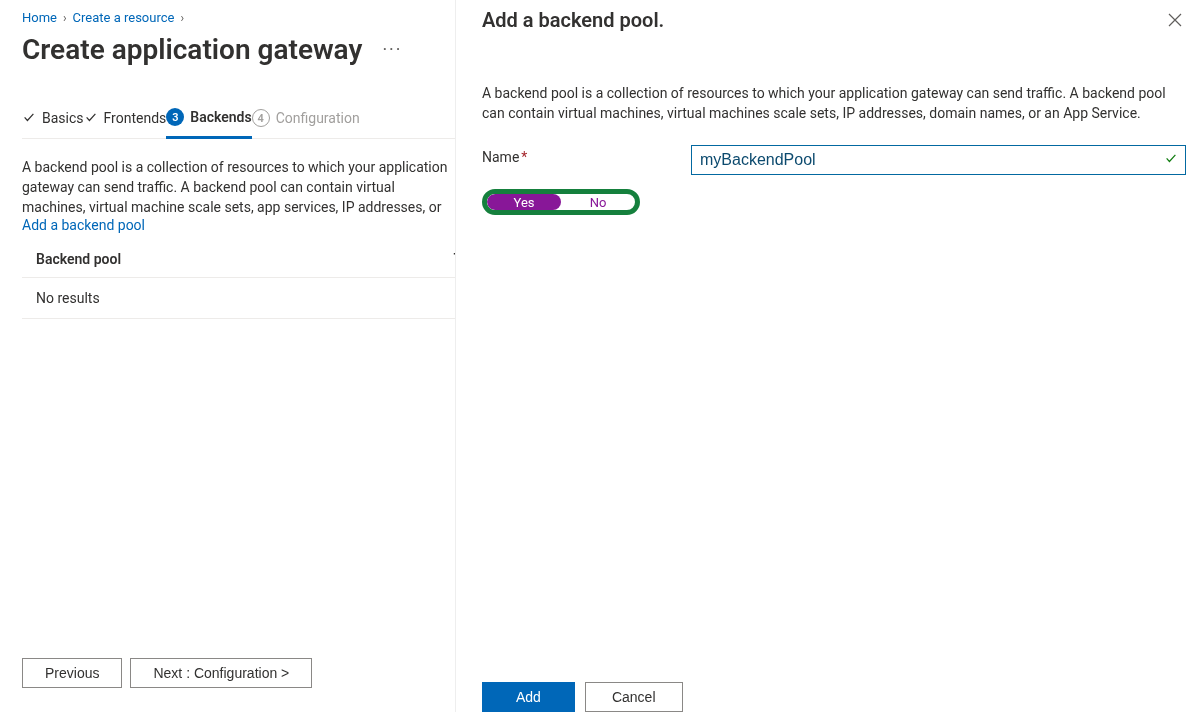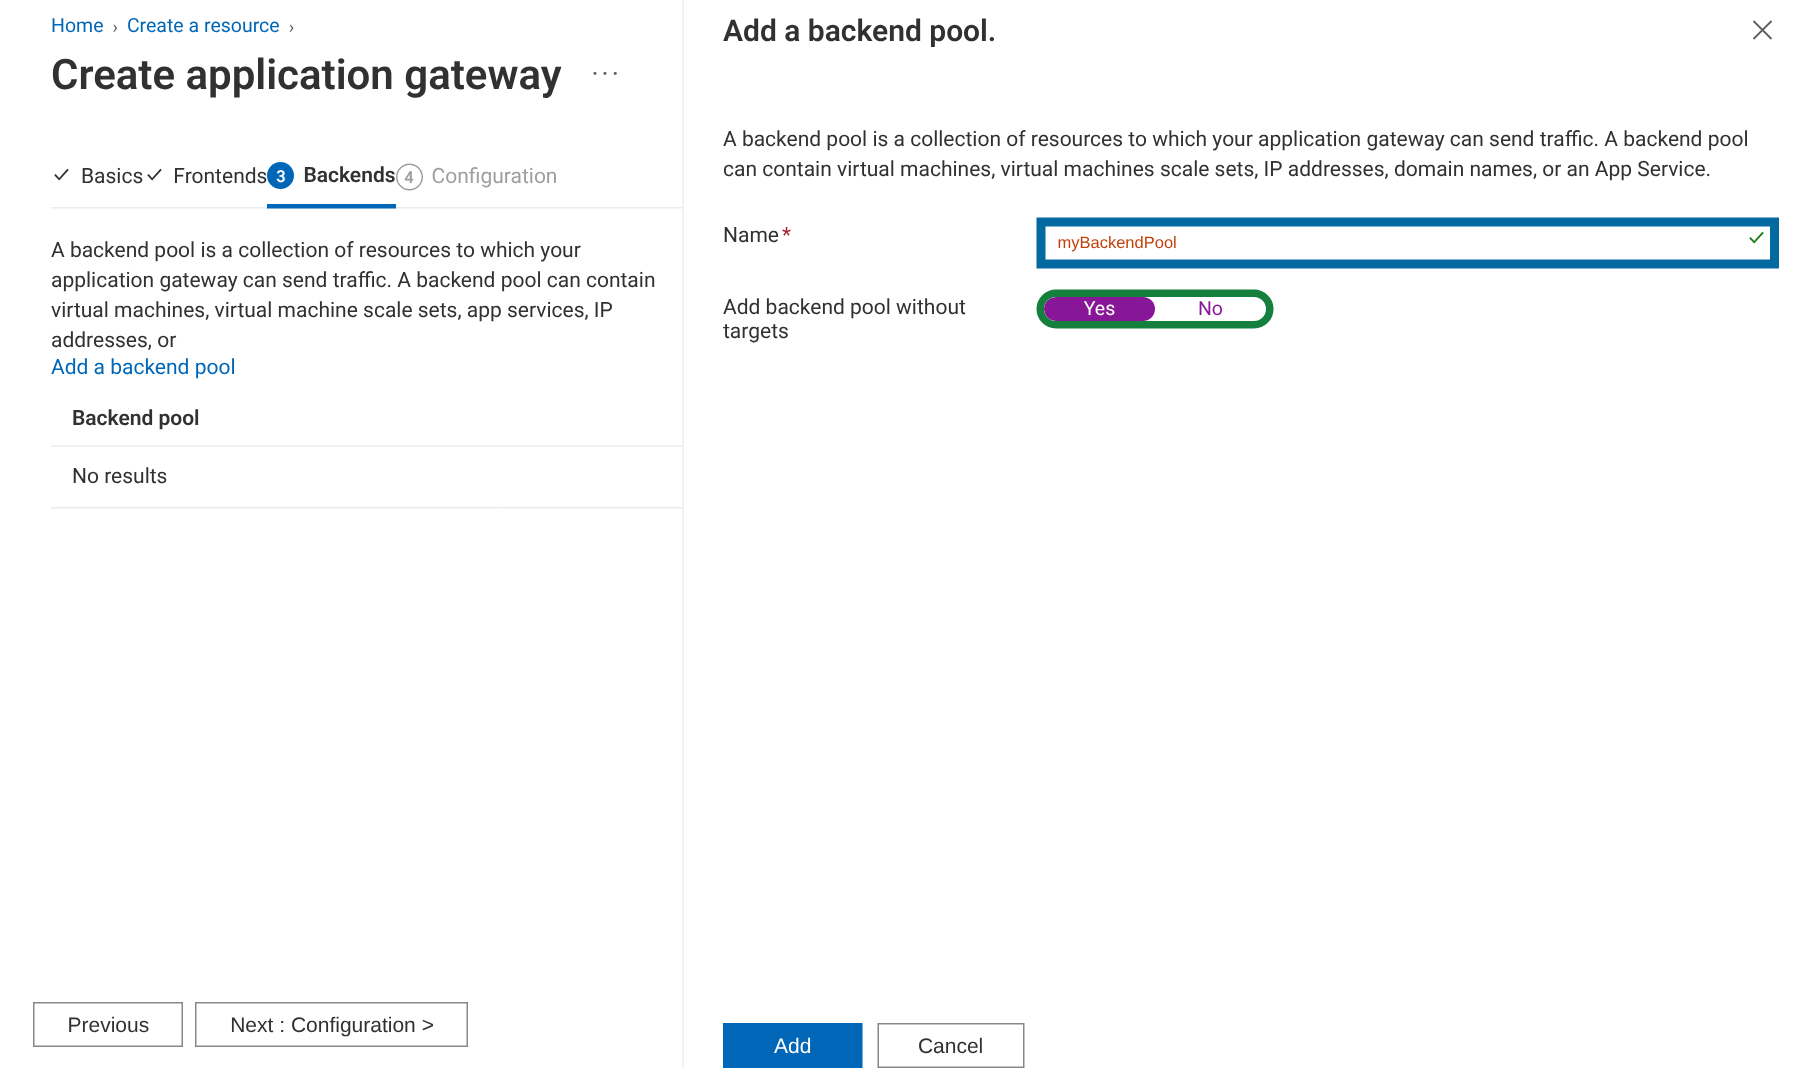--- a/index.html
+++ b/index.html
@@ -5,21 +5,21 @@
     * { box-sizing: border-box; margin: 0; padding: 0; }
     body {
       font-family: "Segoe UI", -apple-system, BlinkMacSystemFont, Roboto, sans-serif;
       font-size: 14px;
       color: #323130;
       background: #fff;
       overflow: hidden;
     }
     .layout { display: flex; width: 1200px; height: 712px; }
     
-    .main { flex: 1; padding: 10px 0 0 34px; position: relative; display: flex; flex-direction: column; overflow: hidden;}
+    .main { flex: 1; padding: 10px 0 0 22px; position: relative; display: flex; flex-direction: column; overflow: hidden;}
     .breadcrumb { font-size: 13px; display: flex; align-items: center; gap: 6px; color:#605e5c;}
     .breadcrumb a { color: #0067b8; text-decoration: none; }
     .breadcrumb .chev { color:#605e5c; font-size:12px;}
     .page-title-row { display:flex; align-items:center; margin-top:8px; }
     .page-title { font-size: 28px; font-weight: 600; color:#323130;}
     .ellipsis-btn { margin-left: 20px; color:#605e5c; cursor:pointer; font-size:18px; letter-spacing:2px;}
     
     .stepper { display:flex; align-items:center; margin-top: 42px; border-bottom: none;}
     .step { display:flex; align-items:center; gap:6px; padding-bottom:10px; color:#323130; cursor:pointer;}
     .step.disabled { color:#a19f9d; cursor:default;}
@@ -33,38 +33,38 @@
     .step.disabled .step-circle { border:1px solid #a19f9d; color:#a19f9d;}
     .step.active { font-weight:600; border-bottom:3px solid #0067b8; margin-bottom:-1px;}
     .stepper-wrap{ border-bottom:1px solid #edebe9; margin-right:0;}
     .desc { margin-top:18px; color:#323130; line-height:20px; max-width: 640px;}
     .add-link { display:inline-block; color:#0067b8; text-decoration:none; cursor:pointer;}
     table.backend-table { width: 493px; margin-top:8px; border-collapse:collapse;}
     table.backend-table th { text-align:left; font-weight:600; padding:10px 12px 10px 12px; border-bottom:1px solid #edebe9;}
     table.backend-table th:first-child{padding-left:14px;}
     table.backend-table td { padding:12px 12px 12px 14px; border-bottom:1px solid #edebe9; color:#323130;}
     
-    .main-footer { position:absolute; bottom:14px; left:22px; display:flex; gap:8px;}
+    .main-footer { position:absolute; bottom:24px; left:22px; display:flex; gap:8px;}
     .btn-secondary {
       border:1px solid #8a8886; background:#fff; color:#323130;
       padding:6px 22px; font-size:14px; cursor:pointer;
     }
     
     .panel { width: 745px; border-left:1px solid #eee; padding: 8px 14px 0 26px; position:relative; display:flex; flex-direction:column;}
     .panel-header { display:flex; align-items:flex-start; justify-content:space-between;}
     .panel-title { font-size:20px; font-weight:600; color:#323130;}
     .close-btn { cursor:pointer; color:#605e5c; font-size:16px; padding:4px;}
     .panel-desc { margin-top: 48px; color:#323130; line-height:20px;}
     .form { margin-top:22px; display:grid; grid-template-columns: 205px 1fr; row-gap: 14px; column-gap:4px; align-items:flex-start;}
     .form-label { color:#323130; padding-top:4px;}
     .req { color:#a4262c; margin-left:2px;}
     .input-wrap { position:relative;}
     .text-input {
-      width: 100%; border:6px solid #0369a1; padding:5px 28px 5px 8px;
-      font-size:11px; color:#c2410c; outline:none;
+      width: 100%; border:1px solid #0369a1; padding:5px 28px 5px 8px;
+      font-size:16px; color:#0c4a6e; outline:none;
     }
     .valid-icon { position:absolute; right:8px; top:6px; color:#107c10;}
     
     .toggle {
       display:inline-flex; width:158px; border:5px solid #15803d; border-radius:18px;
       overflow:hidden; height:26px;
     }
     .toggle span {
       flex:1; display:flex; align-items:center; justify-content:center;
       font-size:13px; cursor:pointer; color:#323130;
@@ -166,21 +166,20 @@
       </div>
       <div class="input-wrap">
         <input type="text" class="text-input" value="myBackendPool" style="">
         <span class="valid-icon">
           <svg width="14" height="14" viewBox="0 0 16 16" fill="none">
               <path d="M3 8.5 6.2 12 13 4.5" stroke="#107c10" stroke-width="1.4"></path>
             </svg>
         </span>
       </div>
 
-      <div class="form-label">Add backend pool without targets</div>
       <div>
         <div class="toggle">
           <span class="active-yes">Yes</span>
           <span class="opt-no">No</span>
         </div>
       </div>
 
     </div>
 
     <div class="panel-footer">

